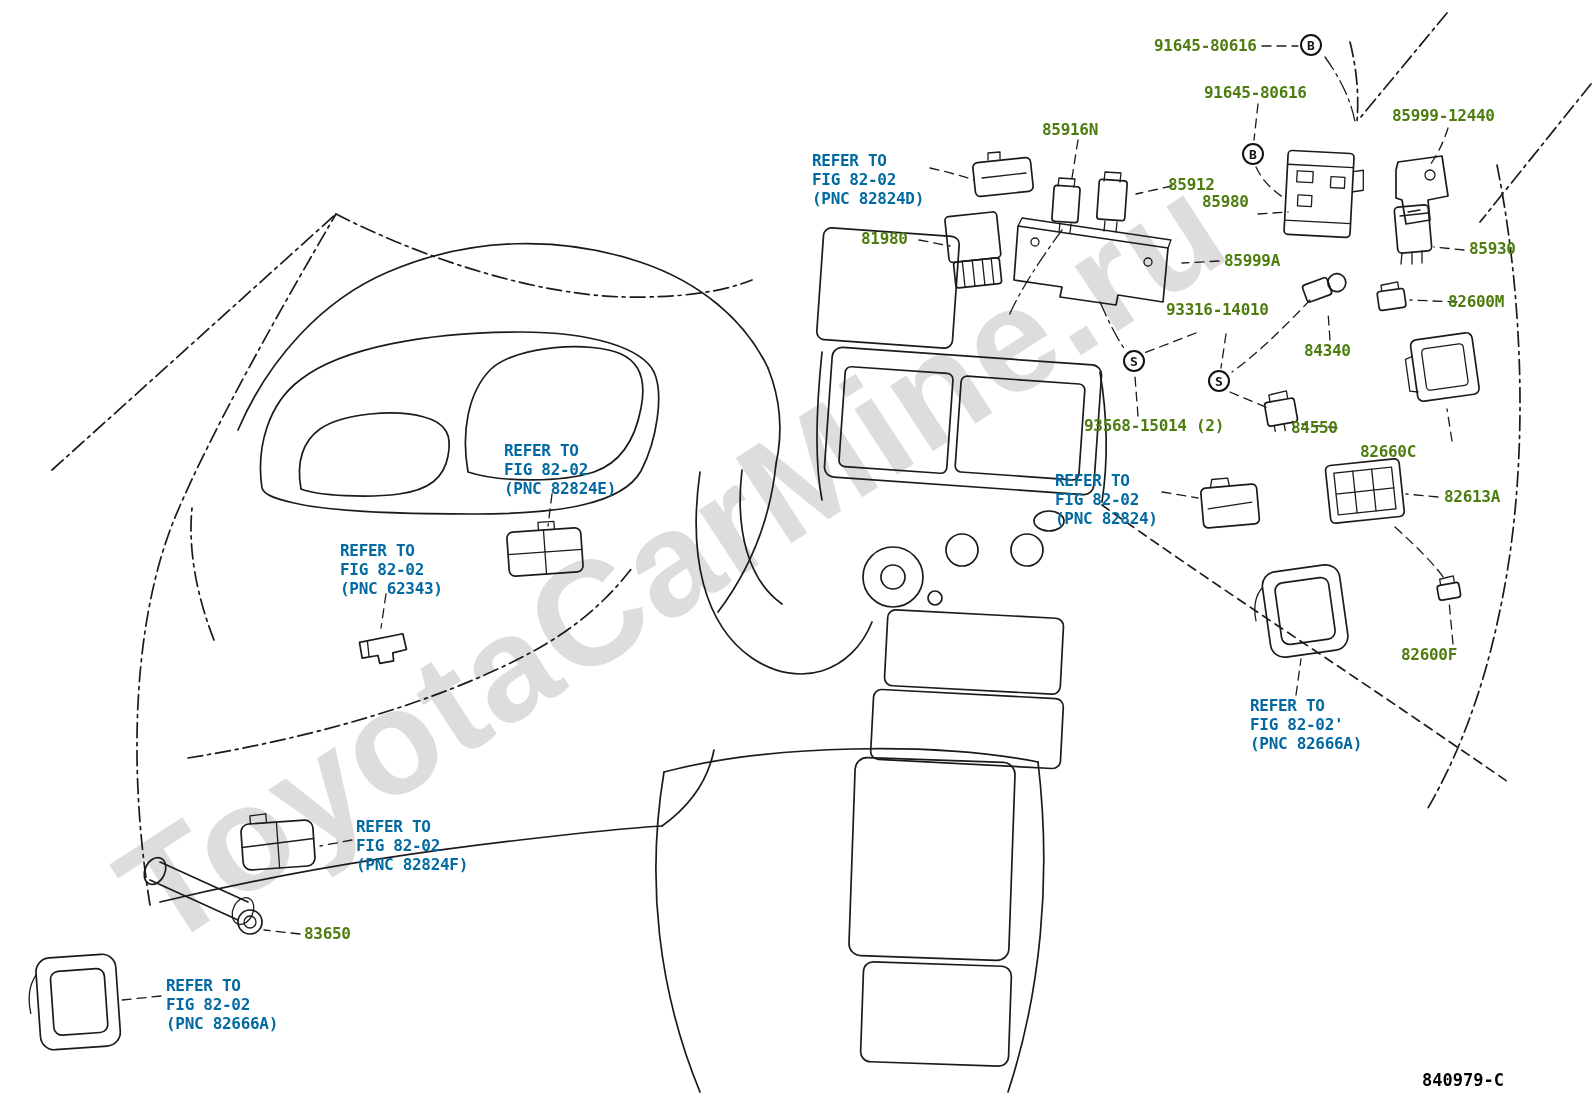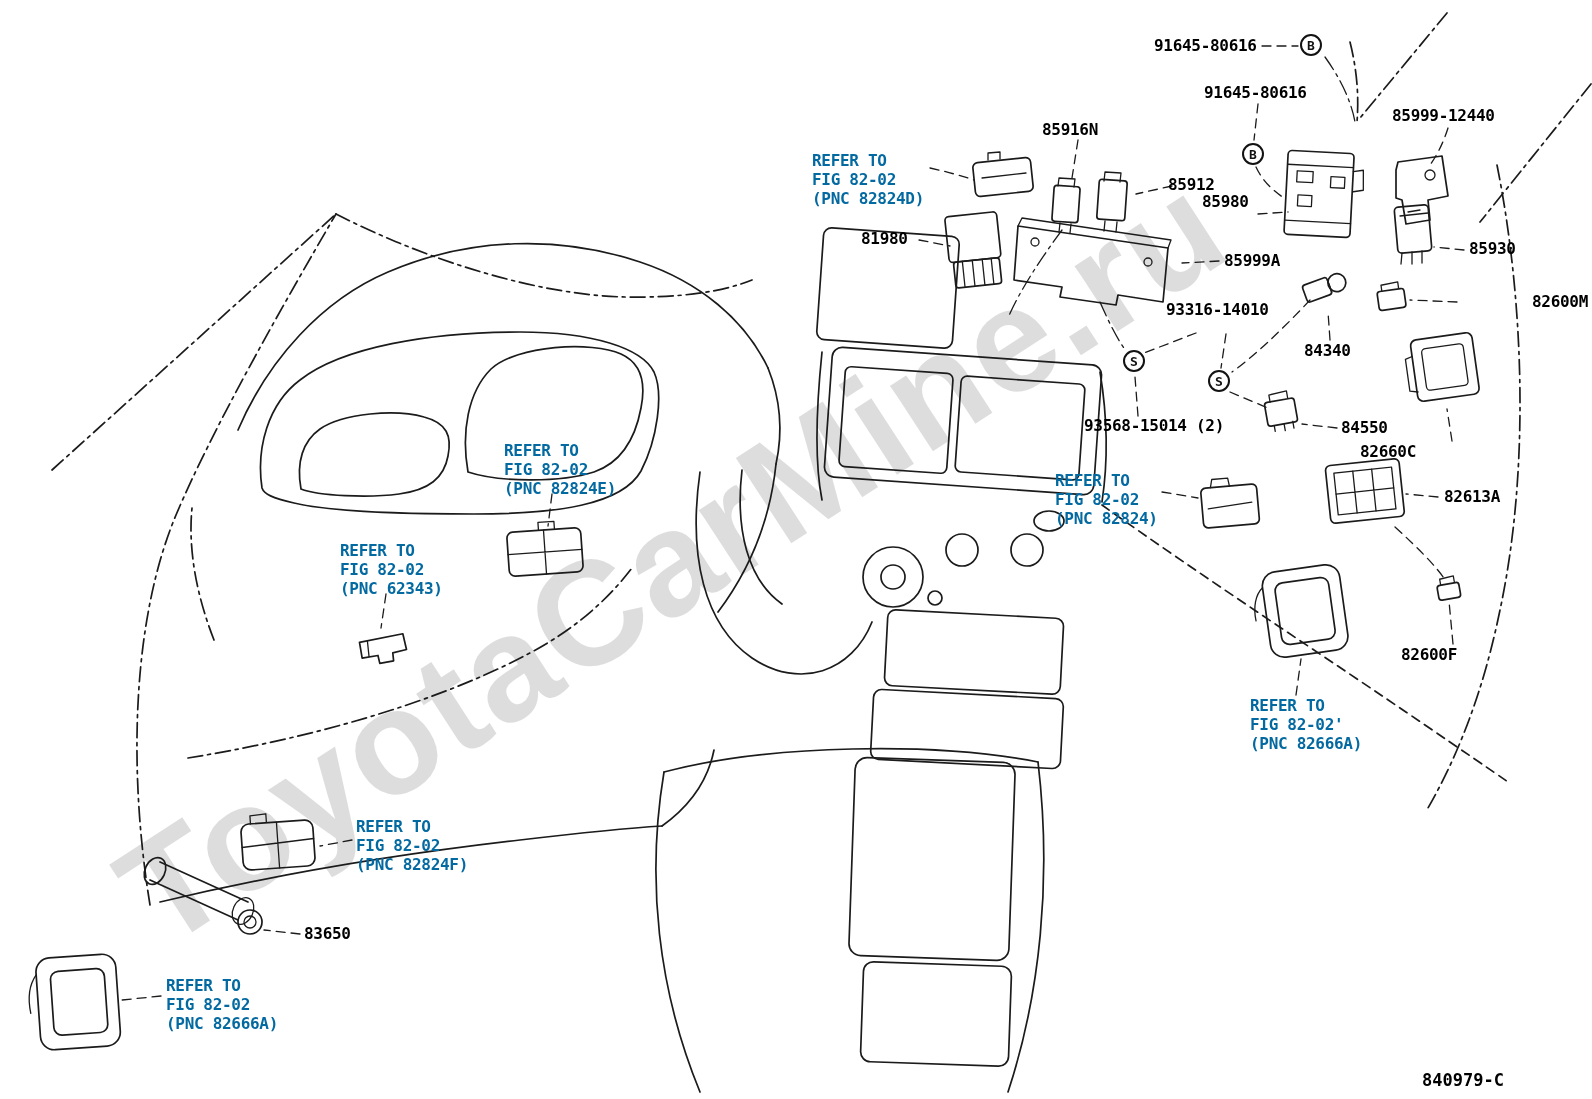--- a/index.html
+++ b/index.html
@@ -3,21 +3,21 @@
 <meta charset="utf-8">
 <style>
   html,body { margin:0; padding:0; }
   body {
     width:1592px; height:1099px; position:relative;
     background:#ffffff; overflow:hidden;
     font-family:"DejaVu Sans Mono", monospace;
   }
   .lbl {
     position:absolute; font:700 16px/18px "DejaVu Sans Mono", monospace;
-    color:#000000; white-space:nowrap; letter-spacing:-0.3px;
+    color:#4d7c0f; white-space:nowrap; letter-spacing:-0.3px;
   }
   .note {
     position:absolute; font:700 16px/19px "DejaVu Sans Mono", monospace;
     color:#0369a1; white-space:nowrap; letter-spacing:-0.3px;
   }
   .sym {
     position:absolute; width:22px; height:22px; box-sizing:border-box;
     border:2px solid #121212; border-radius:50%;
     display:flex; align-items:center; justify-content:center;
     font:700 13px "DejaVu Sans Mono", monospace; color:#121212;
@@ -291,25 +291,25 @@
 
   <div class="lbl" style="left:1154px; top:37px">91645-80616</div>
   <div class="lbl" style="left:1204px; top:84px">91645-80616</div>
   <div class="lbl" style="left:1392px; top:107px">85999-12440</div>
   <div class="lbl" style="left:1042px; top:121px">85916N</div>
   <div class="lbl" style="left:1168px; top:176px">85912</div>
   <div class="lbl" style="left:1202px; top:193px">85980</div>
   <div class="lbl" style="left:861px;  top:230px">81980</div>
   <div class="lbl" style="left:1469px; top:240px">85930</div>
   <div class="lbl" style="left:1224px; top:252px">85999A</div>
-  <div class="lbl" style="left:1532px; top:293px">82600M</div>
+  <div class="lbl" style="left:1448px; top:293px">82600M</div>
   <div class="lbl" style="left:1166px; top:301px">93316-14010</div>
   <div class="lbl" style="left:1304px; top:342px">84340</div>
   <div class="lbl" style="left:1084px; top:417px">93568-15014 (2)</div>
-  <div class="lbl" style="left:1341px; top:419px">84550</div>
+  <div class="lbl" style="left:1291px; top:419px">84550</div>
   <div class="lbl" style="left:1360px; top:443px">82660C</div>
   <div class="lbl" style="left:1444px; top:488px">82613A</div>
   <div class="lbl" style="left:1401px; top:646px">82600F</div>
   <div class="lbl" style="left:304px;  top:925px">83650</div>
 
   <div class="note" style="left:812px; top:151px">
     <div>REFER TO</div>
     <div>FIG 82-02</div>
     <div>(PNC 82824D)</div>
   </div>

